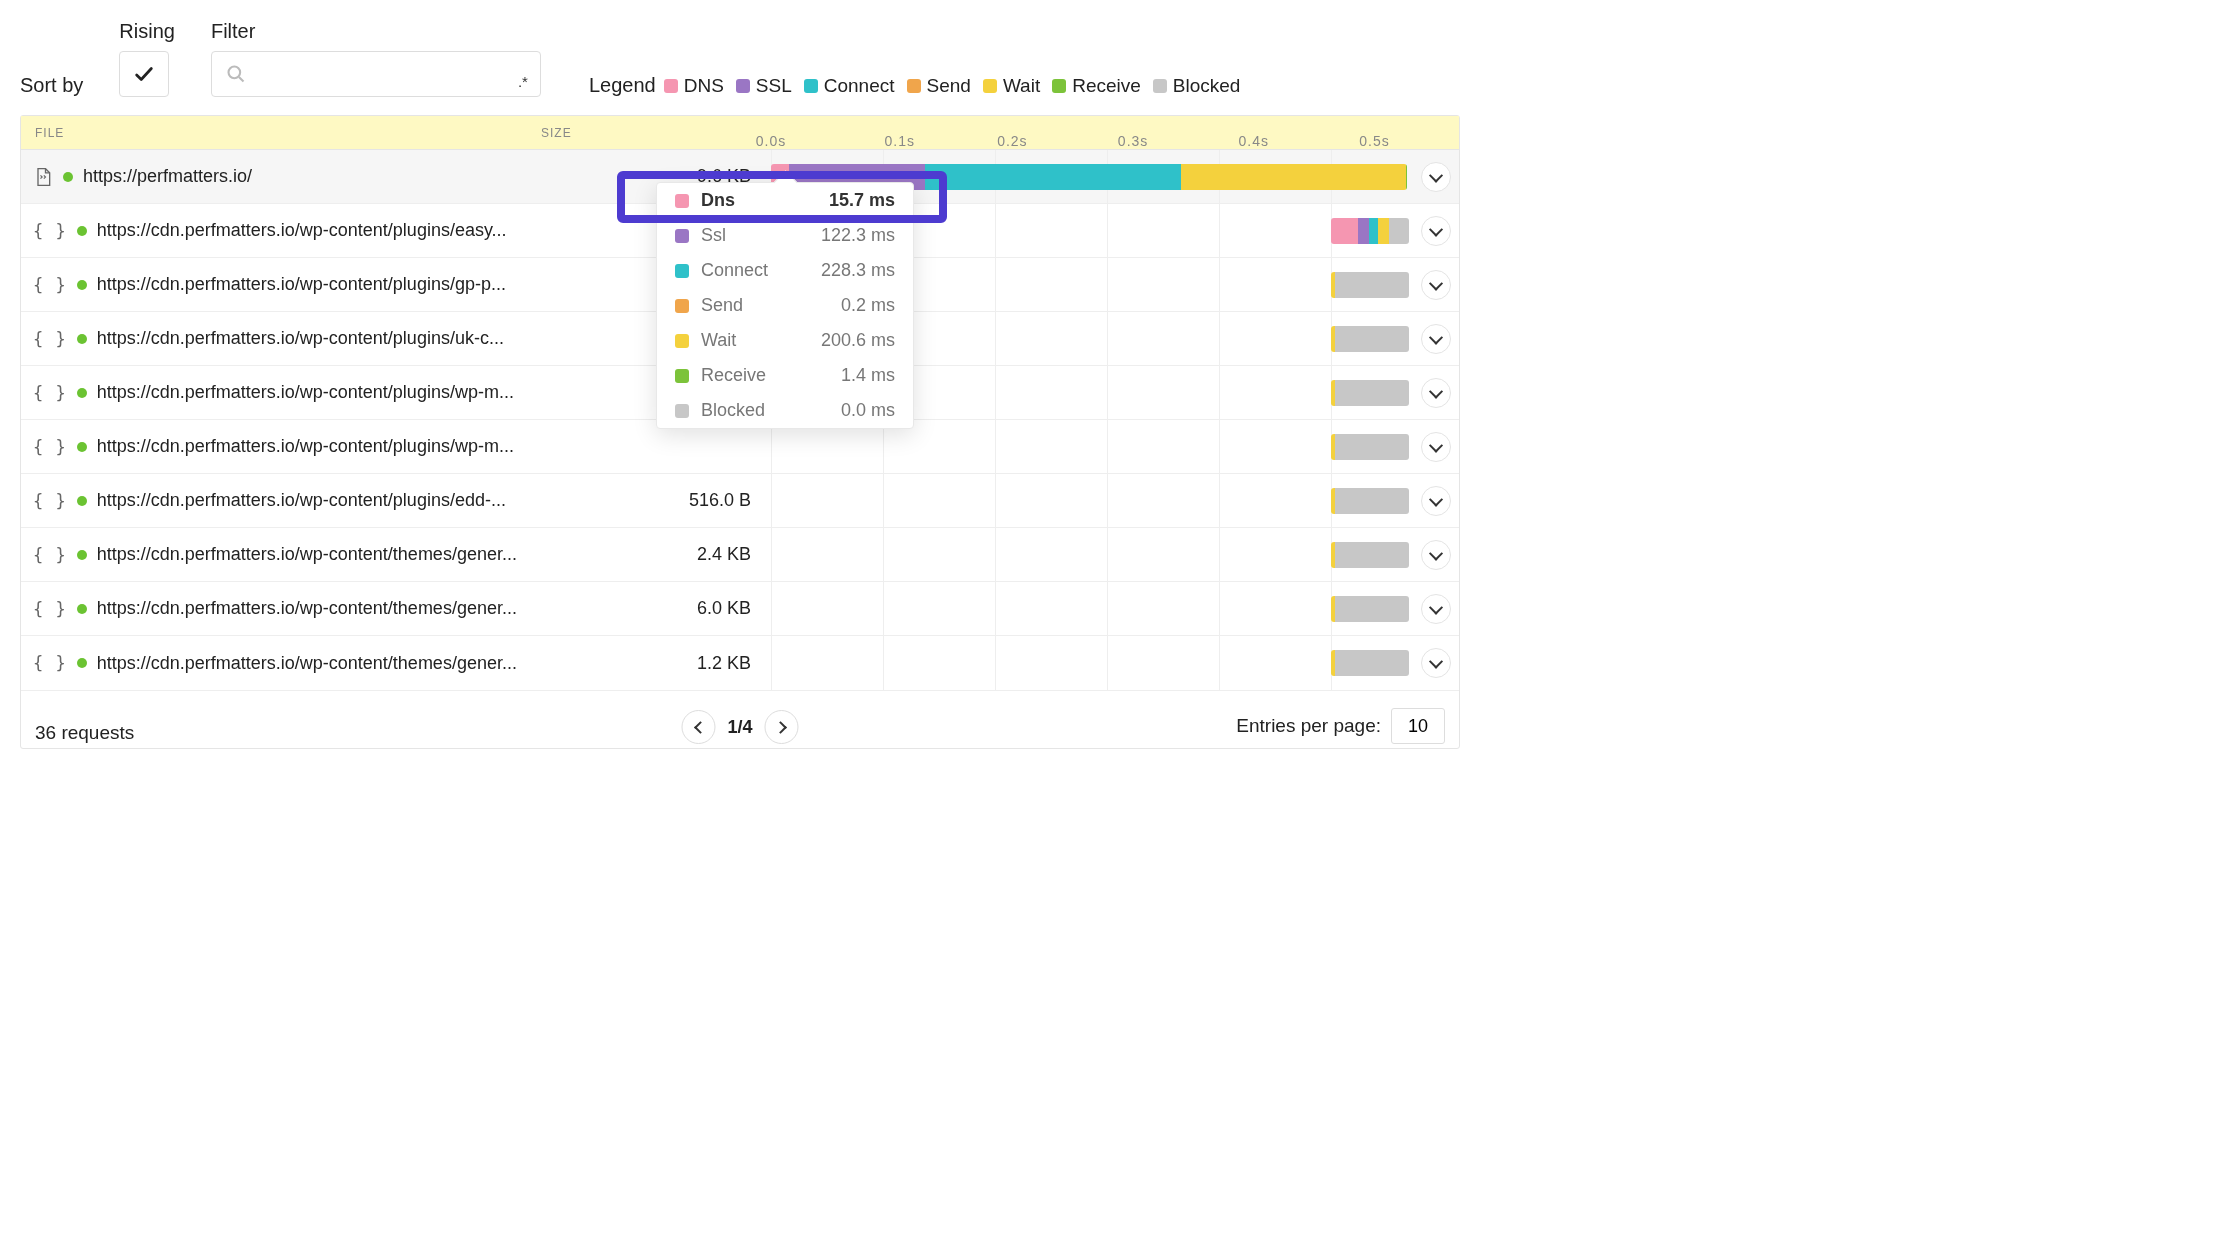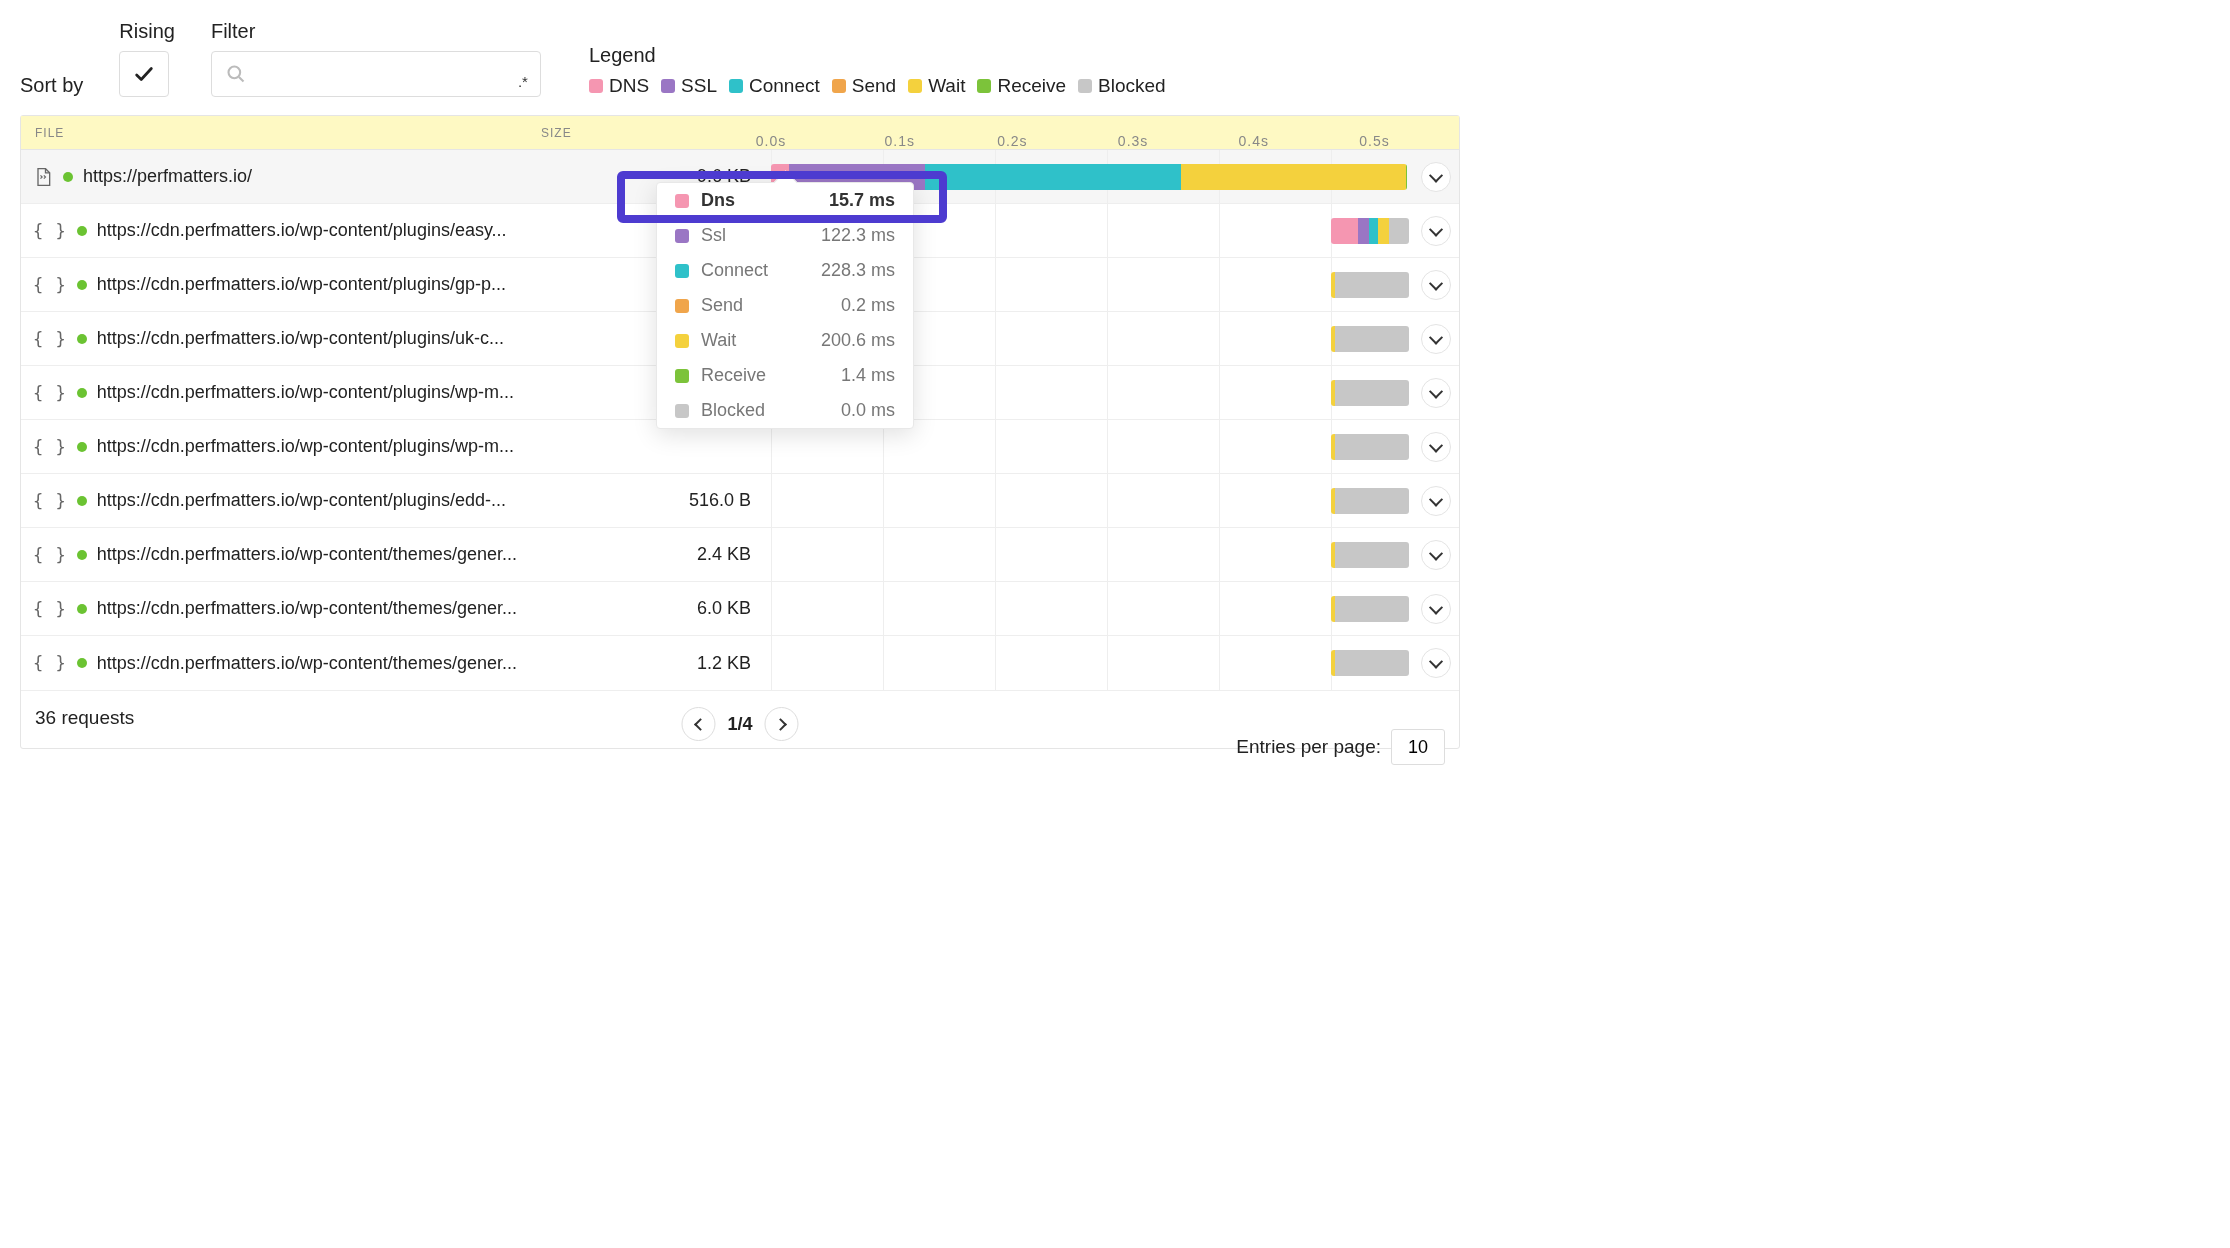--- a/index.html
+++ b/index.html
@@ -10,21 +10,21 @@
 .control-group { display: flex; flex-direction: column; gap: 8px; }
 .control-label { font-size: 20px; color: #222; font-weight: 400; }
 .select-box { border: 1px solid #ddd; border-radius: 4px; height: 46px; min-width: 340px; display: flex; align-items: center; padding: 0 14px; font-size: 18px; color: #555; position: relative; background: #fff; }
 .select-box::after { content: ""; position: absolute; right: 14px; width: 10px; height: 10px; border-right: 2px solid #999; border-bottom: 2px solid #999; transform: rotate(45deg) translateY(-3px); }
 .rising-box { border: 1px solid #ddd; border-radius: 4px; width: 50px; height: 46px; display: flex; align-items: center; justify-content: center; }
 .check-svg { width: 22px; height: 22px; }
 .filter-box { border: 1px solid #ddd; border-radius: 4px; height: 46px; width: 330px; display: flex; align-items: center; padding: 0 14px; gap: 8px; position: relative; }
 .search-icon { color: #bbb; flex-shrink: 0; }
 .filter-input { border: none; outline: none; flex: 1; font-size: 16px; }
 .filter-suffix { position: absolute; right: 12px; bottom: 6px; font-size: 15px; color: #333; }
-.legend-wrap { display: flex; flex-direction: column; gap: 8px; margin-left: 12px; }
+.legend-wrap { display: flex; flex-direction: row; gap: 8px; margin-left: 12px; }
 .legend-items { display: flex; gap: 12px; align-items: center; flex-wrap: wrap; }
 .legend-item { display: flex; align-items: center; gap: 6px; font-size: 19px; color: #222; }
 .swatch { width: 14px; height: 14px; border-radius: 3px; display: inline-block; }
 
 .table { border: 1px solid #e5e5e5; border-radius: 3px; overflow: visible; position: relative; }
 .thead { display: flex; background: #fef9c3; height: 34px; align-items: center; font-size: 12px; letter-spacing: 1px; color: #888; border-bottom: 1px solid #e5e5e5; }
 .col-file { width: 520px; padding-left: 14px; }
 .col-size { width: 230px; text-align: left; padding-right: 20px; }
 .col-tl { flex: 1; position: relative; }
 .tick-head { position: absolute; font-size: 14px; color: #888; transform: translateX(-50%); }
@@ -49,21 +49,21 @@
 .tooltip { position: absolute; background: #fff; border: 1px solid #e8e8e8; border-radius: 4px; box-shadow: 0 6px 24px rgba(0,0,0,0.12); width: 258px; z-index: 20; }
 .tooltip::before { content: ""; position: absolute; top: -9px; left: 120px; width: 16px; height: 16px; background: #fff; border-left: 1px solid #e8e8e8; border-top: 1px solid #e8e8e8; transform: rotate(45deg); }
 .tt-row { display: flex; align-items: center; padding: 7px 18px; gap: 12px; font-size: 18px; }
 .tt-label { flex: 1; color: #777; }
 .tt-val { color: #777; font-variant-numeric: tabular-nums; }
 .tt-row.hl .tt-label, .tt-row.hl .tt-val { font-weight: 700; color: #333; }
 .tt-total { border-top: 1px solid #eee; padding: 12px 18px; display: flex; font-weight: 700; font-size: 18px; color: #333; }
 .tt-total .tt-label { flex: 1; color: #333; }
 .hl-box { position: absolute; border: 8px solid #4d3bd0; border-radius: 6px; z-index: 25; pointer-events: none; }
 
-.footer { display: flex; align-items: flex-start; height: 58px; padding: 16px 14px; border-top: 1px solid #eee; flex-direction: column; }
+.footer { display: flex; align-items: flex-end; height: 58px; padding: 4px 14px; border-top: 1px solid #eee; }
 .req-count { font-size: 19px; color: #222; }
 .pager { position: absolute; left: 50%; transform: translateX(-50%); display: flex; align-items: center; gap: 12px; }
 .pg-btn { width: 34px; height: 34px; border-radius: 50%; border: 1px solid #ddd; background: #fff; display: flex; align-items: center; justify-content: center; cursor: pointer; }
 .chev-l { width: 9px; height: 9px; border-left: 2px solid #333; border-bottom: 2px solid #333; transform: rotate(45deg) translate(1px,-1px); }
 .chev-r { width: 9px; height: 9px; border-right: 2px solid #333; border-top: 2px solid #333; transform: rotate(45deg) translate(-1px,1px); }
 .pg-txt { font-size: 18px; font-weight: 700; }
 .entries { margin-left: auto; display: flex; align-items: center; gap: 10px; font-size: 19px; }
 .entries-input { border: 1px solid #ddd; width: 54px; height: 36px; text-align: center; font-size: 18px; border-radius: 3px; }
 </style>
 </head>

